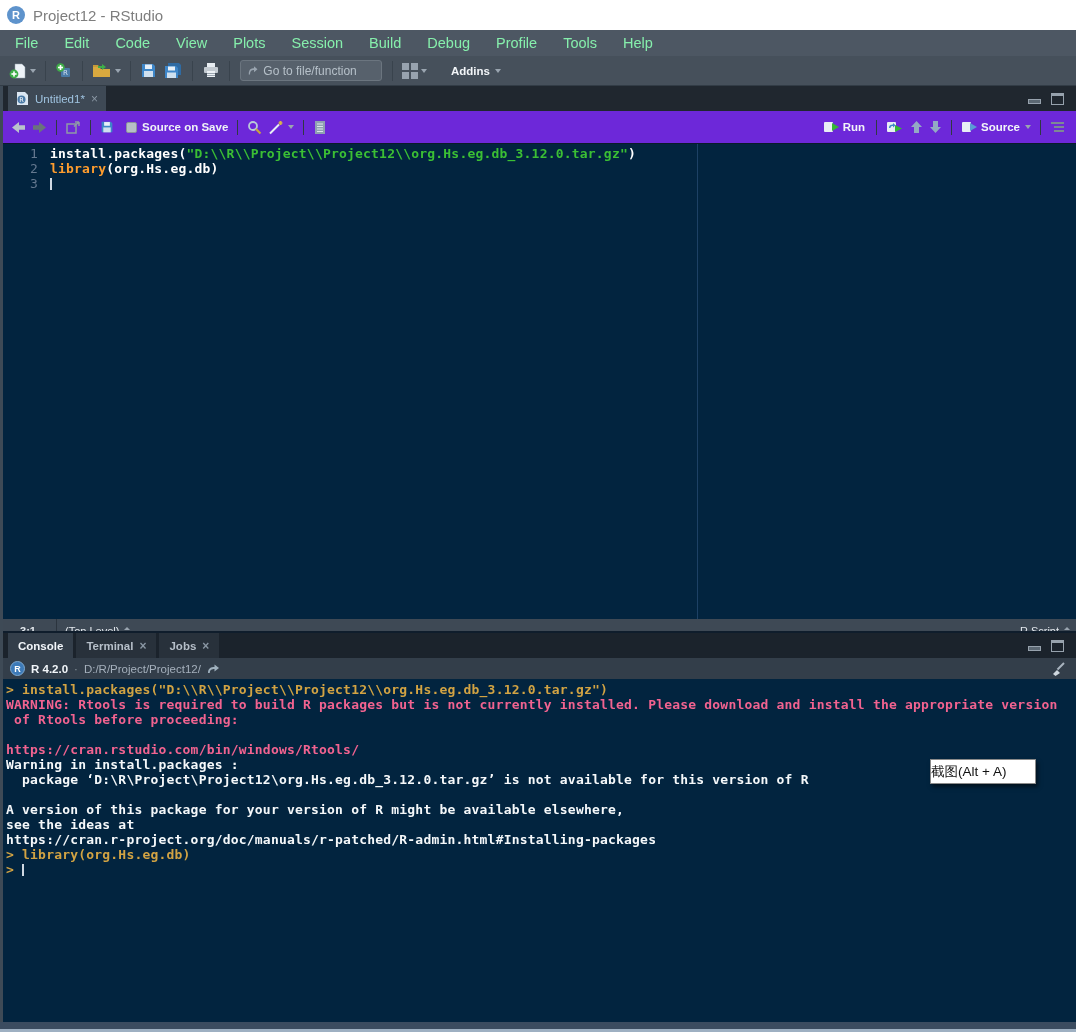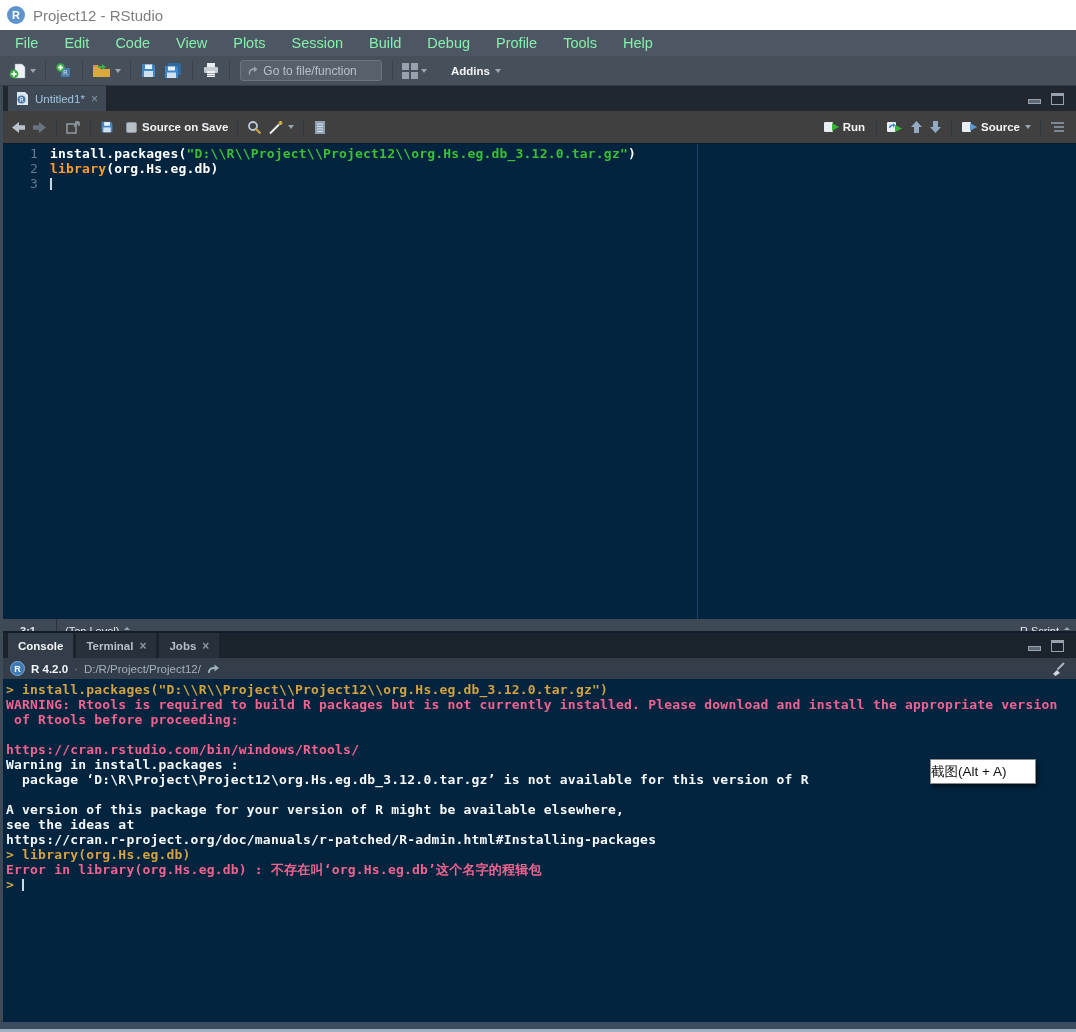--- a/index.html
+++ b/index.html
@@ -31,21 +31,21 @@
   
   .editor-pane { position:absolute; top:86px; left:0; width:100%; height:545px; }
   .tabstrip { height:25px; background:#20272f; display:flex; align-items:center; position:relative; }
   .ed-tab { margin-left:8px; height:25px; background:#3e4955; display:flex; align-items:center; padding:0 8px; gap:6px; }
   .ed-tab .tab-title { color:#9fc3e0; font-size:11.5px; }
   .tab-close { color:#8a97a4; font-size:12px; line-height:10px; }
   .winbtns { position:absolute; right:12px; top:0; height:25px; display:flex; align-items:center; gap:10px; }
   .min-icon { width:13px; height:5px; border:1px solid #97a2ad; background:#5c6873; margin-top:6px; }
   .max-icon { width:13px; height:12px; border:1px solid #97a2ad; border-top-width:3px; }
 
-  .ed-toolbar { height:22px; background:#404040; border-bottom:1px solid #0a1a2a; display:flex; align-items:center; padding:16px 8px; }
+  .ed-toolbar { height:22px; background:#6d28d9; border-bottom:1px solid #0a1a2a; display:flex; align-items:center; padding:16px 8px; }
   .ed-sep { width:1px; height:15px; background:#2f3943; margin:0 6px; }
   .spacer { flex:1; }
   .checkbox { width:11px; height:11px; background:#b7bfc7; border:1px solid #8b949c; border-radius:2px; margin-right:5px; }
   .sos-label { color:#eef2f6; font-size:11.5px; font-weight:bold; }
 
   .code-area { position:relative; height:475px; background:var(--editor-bg); overflow:hidden; font-family:"DejaVu Sans Mono", monospace; font-size:13px; font-weight:bold; letter-spacing:.2px; }
   .margin-line { position:absolute; left:697px; top:0; width:1px; height:100%; background:#1d4165; }
   .gutter { position:absolute; left:3px; top:2px; width:40px; text-align:right; padding-right:5px; color:#64788f; font-weight:normal; }
   .gutter div { height:15px; line-height:15px; }
   .code-lines { position:absolute; left:50px; top:2px; right:0; }
@@ -388,21 +388,20 @@
         <div class="console-line error"> of Rtools before proceeding:</div>
         <div class="console-line normal"></div>
         <div class="console-line error">https://cran.rstudio.com/bin/windows/Rtools/</div>
         <div class="console-line normal">Warning in install.packages :</div>
         <div class="console-line normal">  package ‘D:\R\Project\Project12\org.Hs.eg.db_3.12.0.tar.gz’ is not available for this version of R</div>
         <div class="console-line normal"></div>
         <div class="console-line normal">A version of this package for your version of R might be available elsewhere,</div>
         <div class="console-line normal">see the ideas at</div>
         <div class="console-line normal">https://cran.r-project.org/doc/manuals/r-patched/R-admin.html#Installing-packages</div>
         <div class="console-line command">&gt; library(org.Hs.eg.db)</div>
-        <div class="console-line error">Error in library(org.Hs.eg.db) : 不存在叫‘org.Hs.eg.db’这个名字的程辑包</div>
         <div class="console-line command">&gt; <span class="cursor"></span></div>
       </div>
   </div>
 
   <div class="left-edge"></div>
   <div class="bottomstrip"></div>
   <div class="bottomline"></div>
 
   <div class="screenshot-tooltip">
     <span>截图(Alt + A)</span>

